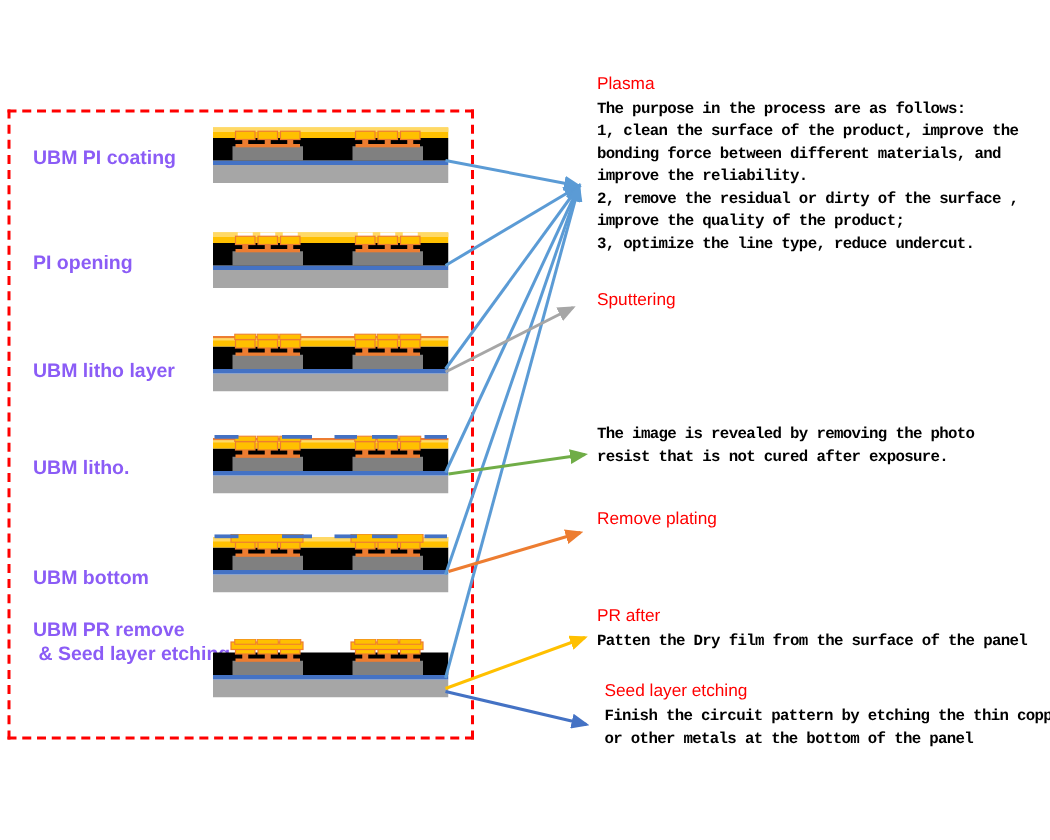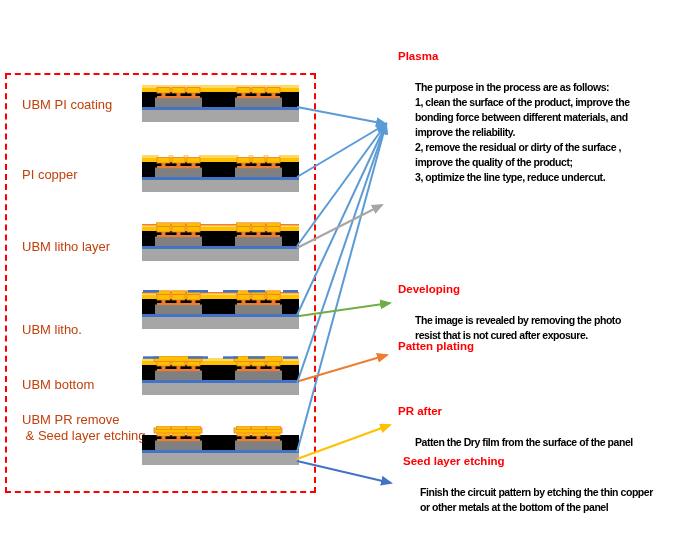--- a/index.html
+++ b/index.html
@@ -1,46 +1,46 @@
 <!DOCTYPE html>
 <html><head>
 <meta charset="utf-8">
 <style>
   html,body{margin:0;padding:0;background:#fff;}
   .canvas{position:relative;width:700px;height:560px;background:#ffffff;overflow:hidden;
           font-family:"Liberation Sans",sans-serif;}
   .steps-box{position:absolute;left:5px;top:73px;width:307px;height:416px;
              border:2px dashed #FF0000;}
-  .lbl{position:absolute;left:22px;font-weight:normal;font-size:13px;line-height:16px;
-       color:#c2410c;white-space:pre;}
-  #lbl0{top:97px}#lbl1{top:167px}#lbl2{top:239px}#lbl3{top:322px}#lbl4{top:377px}#lbl5{top:412px}
+  .lbl{position:absolute;left:22px;font-weight:bold;font-size:13px;line-height:16px;
+       color:#8b5cf6;white-space:pre;}
+  #lbl0{top:97px}#lbl1{top:167px}#lbl2{top:239px}#lbl3{top:304px}#lbl4{top:377px}#lbl5{top:412px}
   .ill{position:absolute;left:142px;width:157px;height:39px;}
   #ill0{top:83px}#ill1{top:153px}#ill2{top:222px}#ill3{top:290px}#ill4{top:356px}#ill5{top:426px}
   .arrow-layer{position:absolute;left:0;top:0;width:700px;height:560px;pointer-events:none;}
   .arrow-layer line{stroke-width:2;fill:none;}
   .note{position:absolute;left:398px;width:300px;}
-  .note h3{margin:0 0 3px 0;font-size:11.5px;line-height:13px;font-weight:bold;}
-  .note p{margin:17px;font-size:10.5px;line-height:15px;font-weight:bold;color:#000;
-          white-space:pre;letter-spacing:-0.45px;}
+  .note h3{margin:0 0 3px 0;font-size:11.5px;line-height:13px;font-weight:normal;}
+  .note p{margin:0;font-size:10.5px;line-height:15px;font-weight:bold;color:#000;
+          white-space:pre;letter-spacing:-0.45px;font-family:Liberation Mono, monospace;}
   #note-plasma{top:50px}
   #note-sputtering{top:194px}
   #note-developing{top:283px}
   #note-patten-plating{top:340px}
   #note-pr-remove{top:405px}
   #note-seed-layer-etching{top:455px;left:403px}
 </style>
 </head>
 <body>
 
 <div class="canvas">
 
   <div class="steps-box"></div>
 
   <div class="lbl" id="lbl0">UBM PI coating</div>
-  <div class="lbl" id="lbl1">PI copper</div>
+  <div class="lbl" id="lbl1">PI opening</div>
   <div class="lbl" id="lbl2">UBM litho layer</div>
   <div class="lbl" id="lbl3">UBM litho.</div>
   <div class="lbl" id="lbl4">UBM bottom</div>
   <div class="lbl" id="lbl5">UBM PR remove
  &amp; Seed layer etching</div>
 
   <div class="ill" id="ill0"><svg viewBox="0 0 157 39" width="157" height="39">
         <rect x="0" y="27" width="157" height="12" fill="#A6A6A6"></rect>
         <rect x="0" y="24" width="157" height="3" fill="#4472C4"></rect>
         <rect x="0" y="9" width="157" height="15" fill="#000000"></rect>
@@ -255,28 +255,28 @@
     <h3 style="color:#FF0000">Plasma</h3>
     <p>The purpose in the process are as follows:
 1, clean the surface of the product, improve the
 bonding force between different materials, and
 improve the reliability.
 2, remove the residual or dirty of the surface ,
 improve the quality of the product;
 3, optimize the line type, reduce undercut.</p>
   </div>
   <div class="note" id="note-sputtering">
+    <h3 style="color:#FF0000">Sputtering</h3>
   </div>
   <div class="note" id="note-developing">
-    <h3 style="color:#FF0000">Developing</h3>
     <p>The image is revealed by removing the photo
 resist that is not cured after exposure.</p>
   </div>
   <div class="note" id="note-patten-plating">
-    <h3 style="color:#FF0000">Patten plating</h3>
+    <h3 style="color:#FF0000">Remove plating</h3>
   </div>
   <div class="note" id="note-pr-remove">
     <h3 style="color:#FF0000">PR after</h3>
     <p>Patten the Dry film from the surface of the panel</p>
   </div>
   <div class="note" id="note-seed-layer-etching">
     <h3 style="color:#FF0000">Seed layer etching</h3>
     <p>Finish the circuit pattern by etching the thin copper
 or other metals at the bottom of the panel</p>
   </div>

